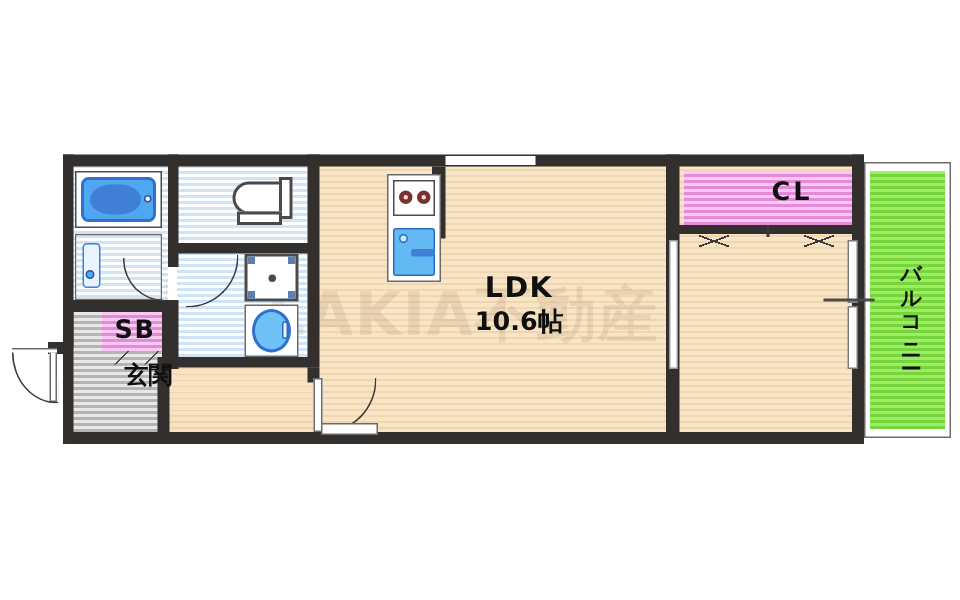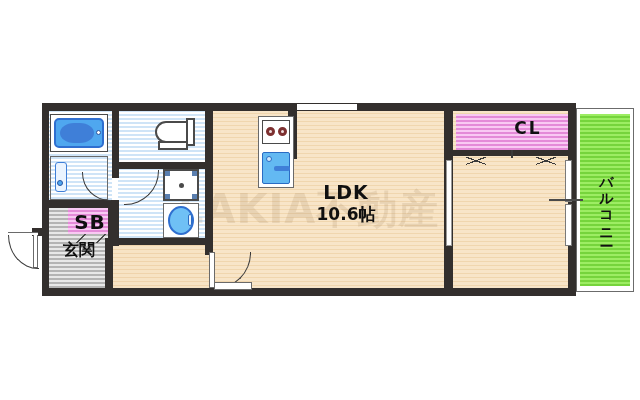--- a/index.html
+++ b/index.html
@@ -36,21 +36,21 @@
   .basin{background:#6fc0f5;border:2px solid #2f6fd0;border-radius:50%;}
   .sinkblue{background:#63b9f2;border:1px solid #2a6cc4;border-radius:2px;}
 
   
   .lab{position:absolute;color:#101010;text-align:center;white-space:nowrap;
        font-family:"DejaVu Sans","Liberation Sans",sans-serif;}
   .lab-ldk{font-size:19px;font-weight:bold;letter-spacing:1px;}
   .lab-sub{font-size:17px;font-weight:bold;letter-spacing:0px;}
   .lab-jp{font-size:16px;font-weight:bold;}
   .lab-cl{font-size:17px;font-weight:bold;letter-spacing:2px;}
-  .lab-sb{font-size:20px;font-weight:bold;letter-spacing:1px;}
+  .lab-sb{font-size:17px;font-weight:bold;letter-spacing:1px;}
   .lab-vert{position:absolute;writing-mode:vertical-rl;text-orientation:upright;
        font-size:14px;font-weight:bold;letter-spacing:2px;color:#101010;
        font-family:"DejaVu Sans","Liberation Sans",sans-serif;}
   .watermark{position:absolute;font-size:40px;font-weight:bold;color:rgba(150,120,80,.16);
        letter-spacing:1px;white-space:nowrap;
        font-family:"DejaVu Sans","Liberation Sans",sans-serif;}
   .doorarc{position:absolute;border:1px solid #3a3a3a;border-radius:0;}
 </style>
 </head>
 <body>
@@ -221,17 +221,17 @@
   <div class="fx" style="left:297px;top:104px;width:60px;height:6px;background:#ffffff;"></div>
 
   <div class="lab lab-ldk" style="left:306px;top:181px;width:80px;">LDK</div>
   <div class="lab lab-sub" style="left:298px;top:203px;width:96px;">10.6帖</div>
 
 
   <div class="lab lab-cl" style="left:496px;top:118px;width:64px;">CL</div>
 
   <div class="lab-vert" style="left:598px;top:166px;">バルコニー</div>
 
-  <div class="lab lab-jp" style="left:50px;top:240px;width:58px;">玄関</div>
+  <div class="lab lab-jp" style="left:50px;top:240px;width:58px;padding-left:20px;">玄関</div>
 
   <div class="lab lab-sb" style="left:70px;top:210px;width:40px;">SB</div>
 
 </div>
 
 </body></html>

